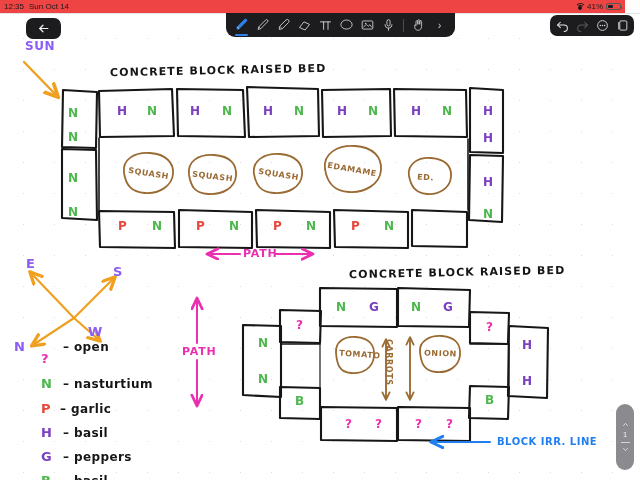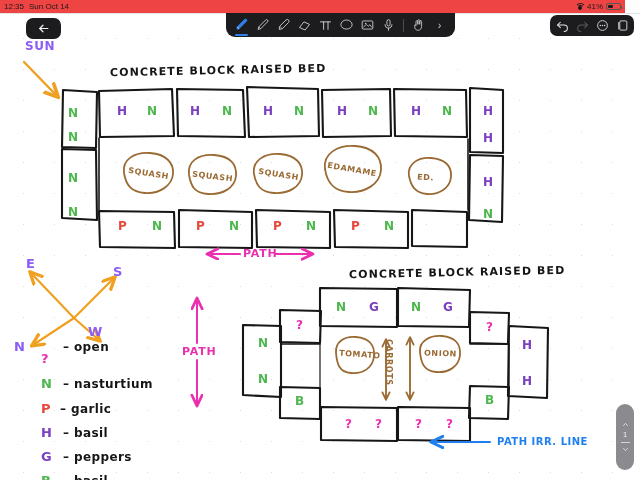--- a/index.html
+++ b/index.html
@@ -350,21 +350,21 @@
     <div class="ink org" style="left:25px; top:27px; font-size:12px; letter-spacing:.6px;">SUN</div>
 
     <div class="ink org compass" style="left:26px; top:244px;">E</div>
     <div class="ink org compass" style="left:113px; top:252px;">S</div>
     <div class="ink org compass" style="left:14px; top:327px;">N</div>
     <div class="ink org compass" style="left:88px; top:312px;">W</div>
 
     <div class="ink mag pathlbl" style="left:243px; top:235px;">PATH</div>
     <div class="ink mag pathlbl" style="left:182px; top:333px;">PATH</div>
 
-    <div class="ink blu" style="left:497px; top:424px; font-size:10px; letter-spacing:.5px;">PATH IRR. LINE</div>
+    <div class="ink blu" style="left:497px; top:424px; font-size:10px; letter-spacing:.5px;">BLOCK IRR. LINE</div>
 
     <div>
       <div class="ink mag legltr" style="left:41px; top:339px;">?</div>
       <div class="ink blk legtxt" style="left:63px; top:328px;">– open</div>
 
       <div class="ink grn legltr" style="left:41px; top:364px;">N</div>
       <div class="ink blk legtxt" style="left:63px; top:365px;">– nasturtium</div>
 
       <div class="ink red legltr" style="left:41px; top:389px;">P</div>
       <div class="ink blk legtxt" style="left:60px; top:390px;">– garlic</div>

